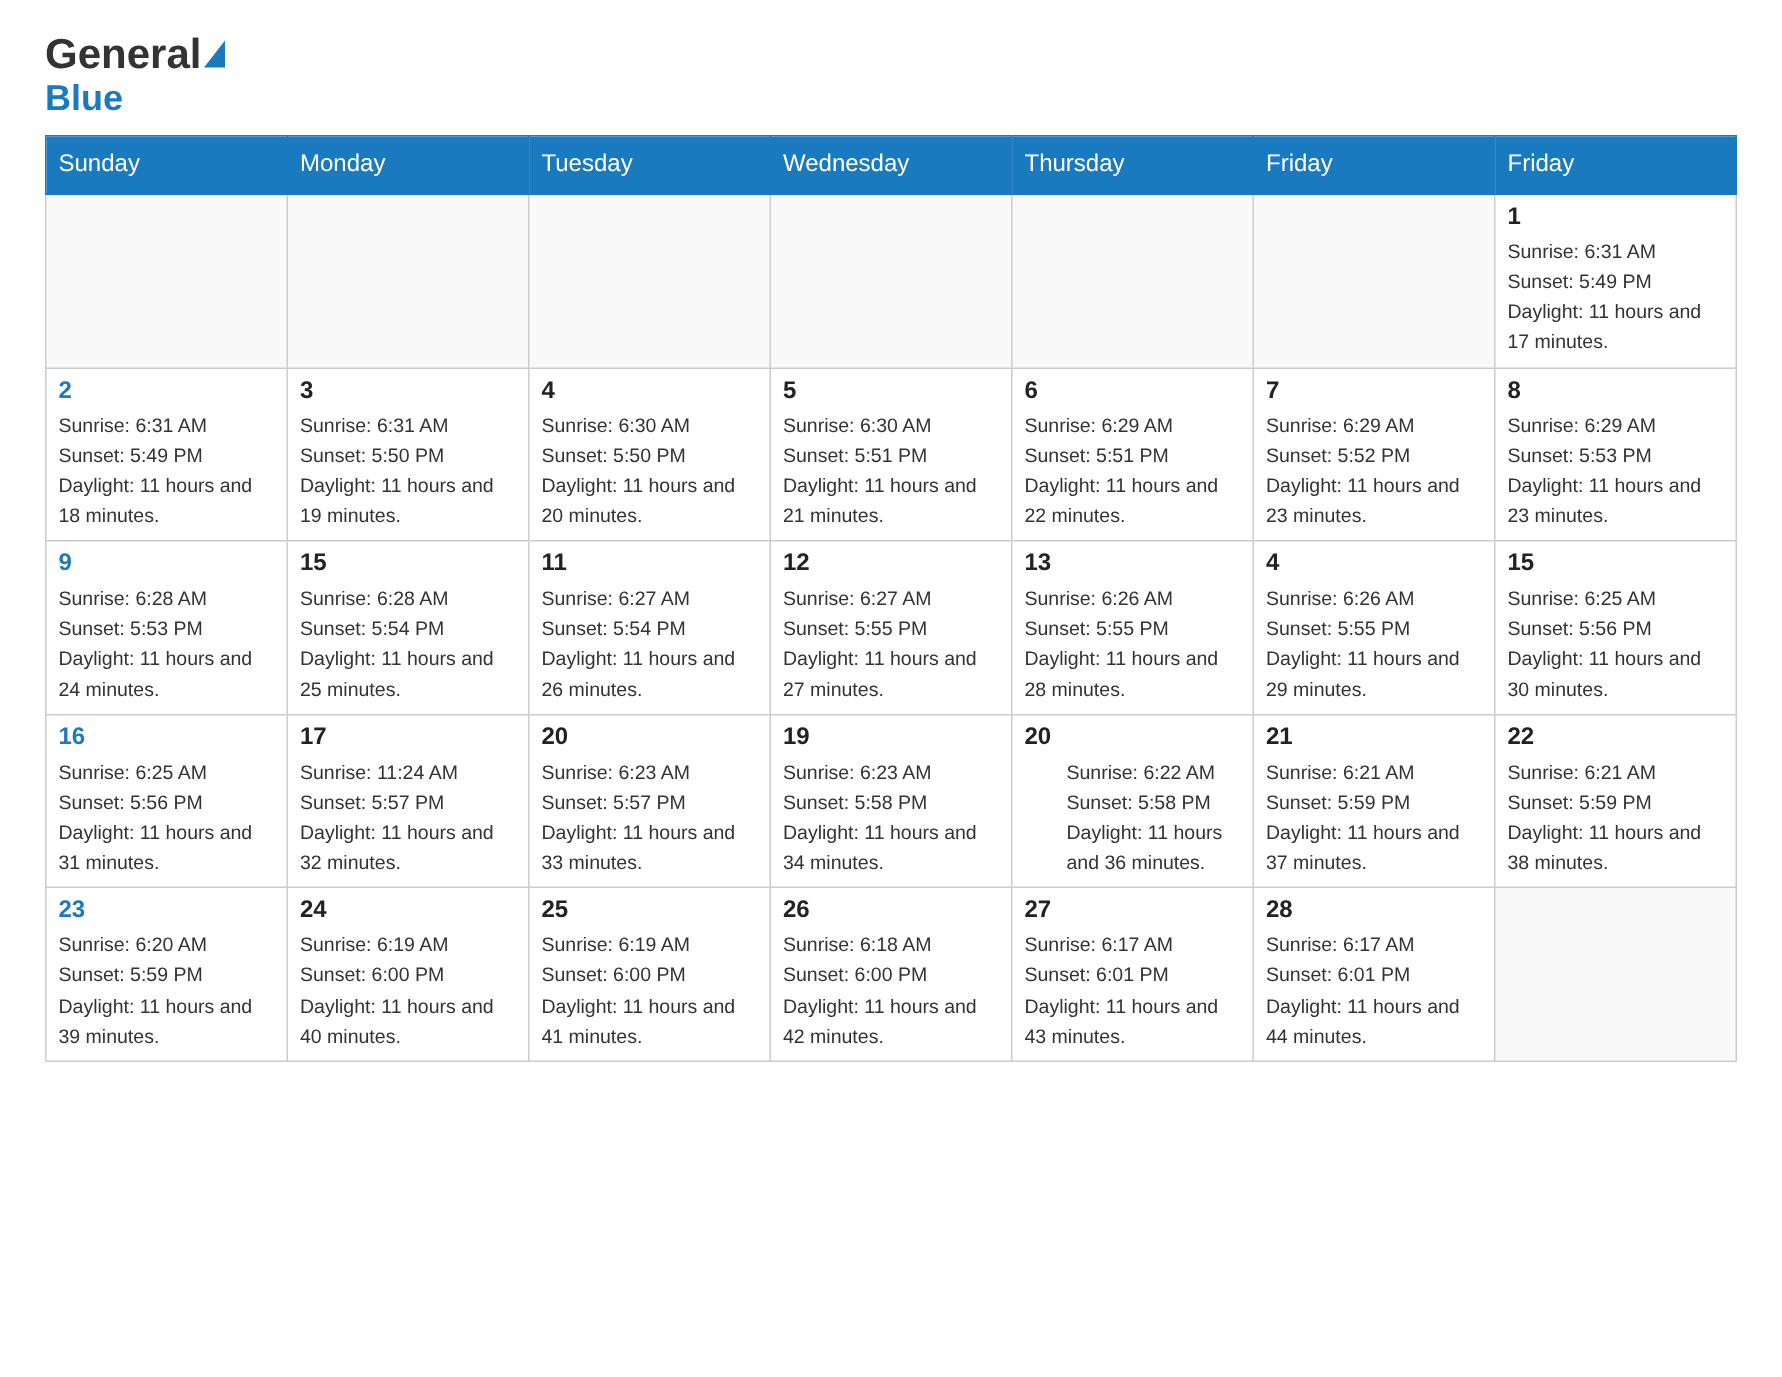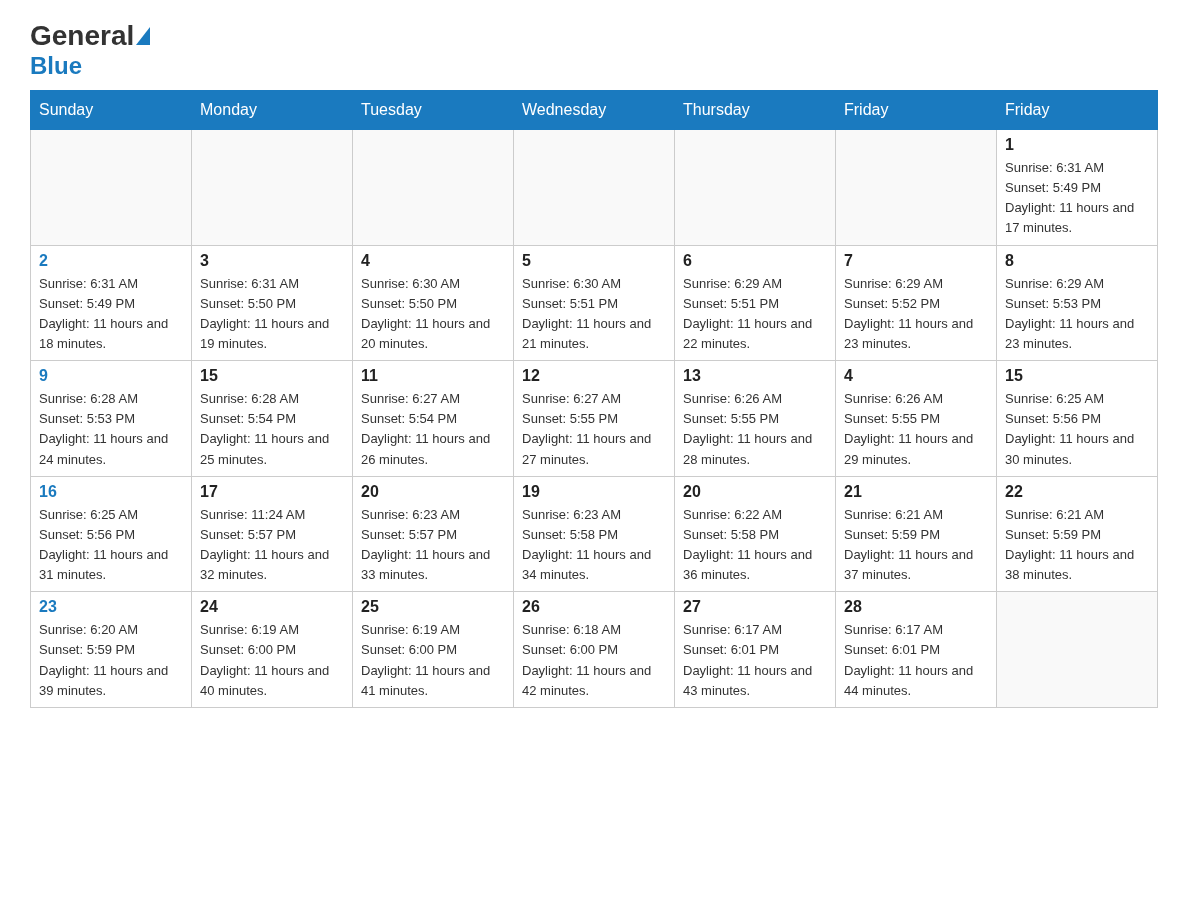--- a/index.html
+++ b/index.html
@@ -257,21 +257,21 @@
 Daylight: 11 hours and 33 minutes.</div>
         </td>
         <td>
           <span class="day-number">19</span>
           <div class="day-info" style="white-space: pre-line;">Sunrise: 6:23 AM
 Sunset: 5:58 PM
 Daylight: 11 hours and 34 minutes.</div>
         </td>
         <td>
           <span class="day-number">20</span>
-          <div class="day-info" style="white-space: pre-line;">Sunrise: 6:22 AM
+          <div class="day-info" style="white-space: pre-line; margin-left: 28px;">Sunrise: 6:22 AM
 Sunset: 5:58 PM
 Daylight: 11 hours and 36 minutes.</div>
         </td>
         <td>
           <span class="day-number">21</span>
           <div class="day-info" style="white-space: pre-line;">Sunrise: 6:21 AM
 Sunset: 5:59 PM
 Daylight: 11 hours and 37 minutes.</div>
         </td>
         <td>

